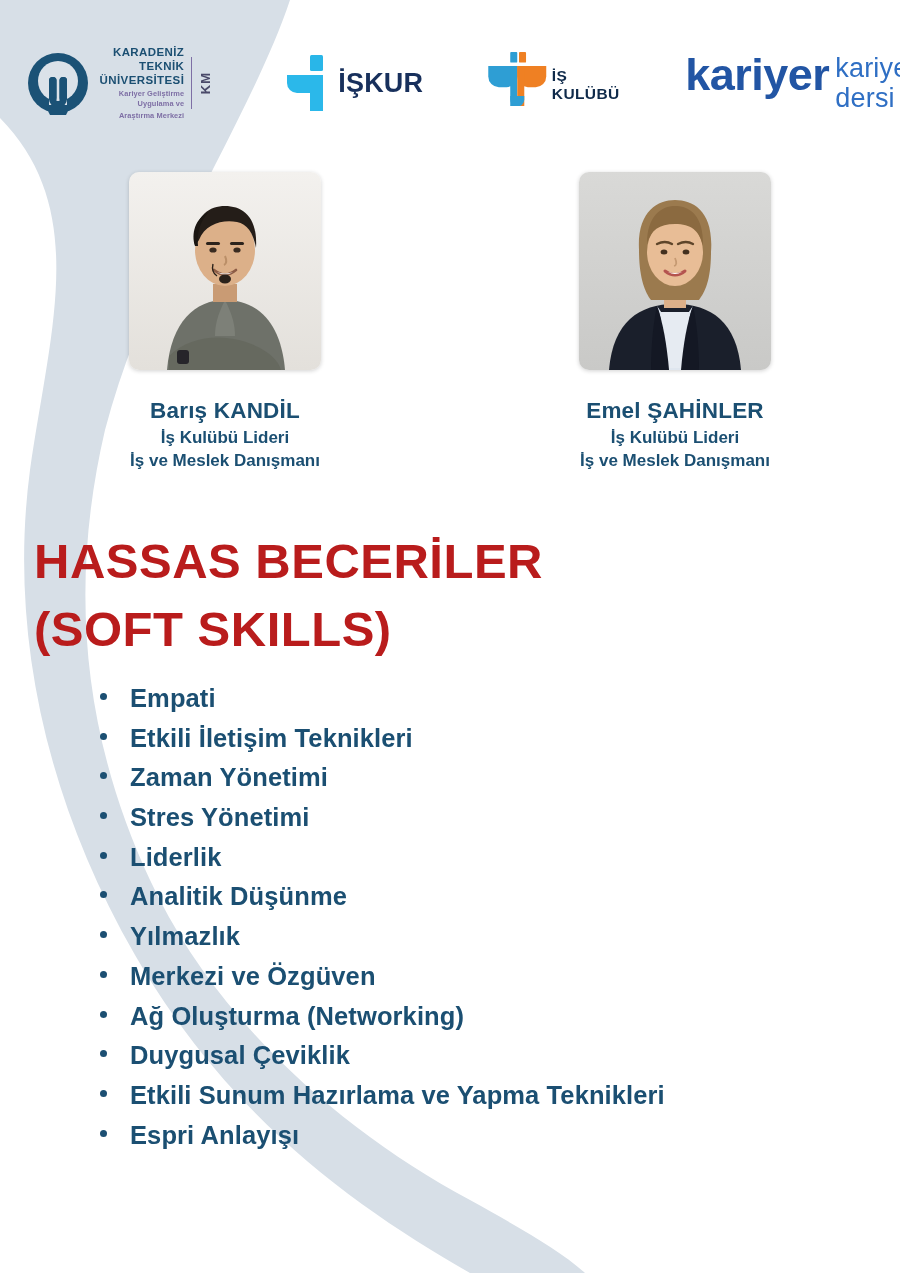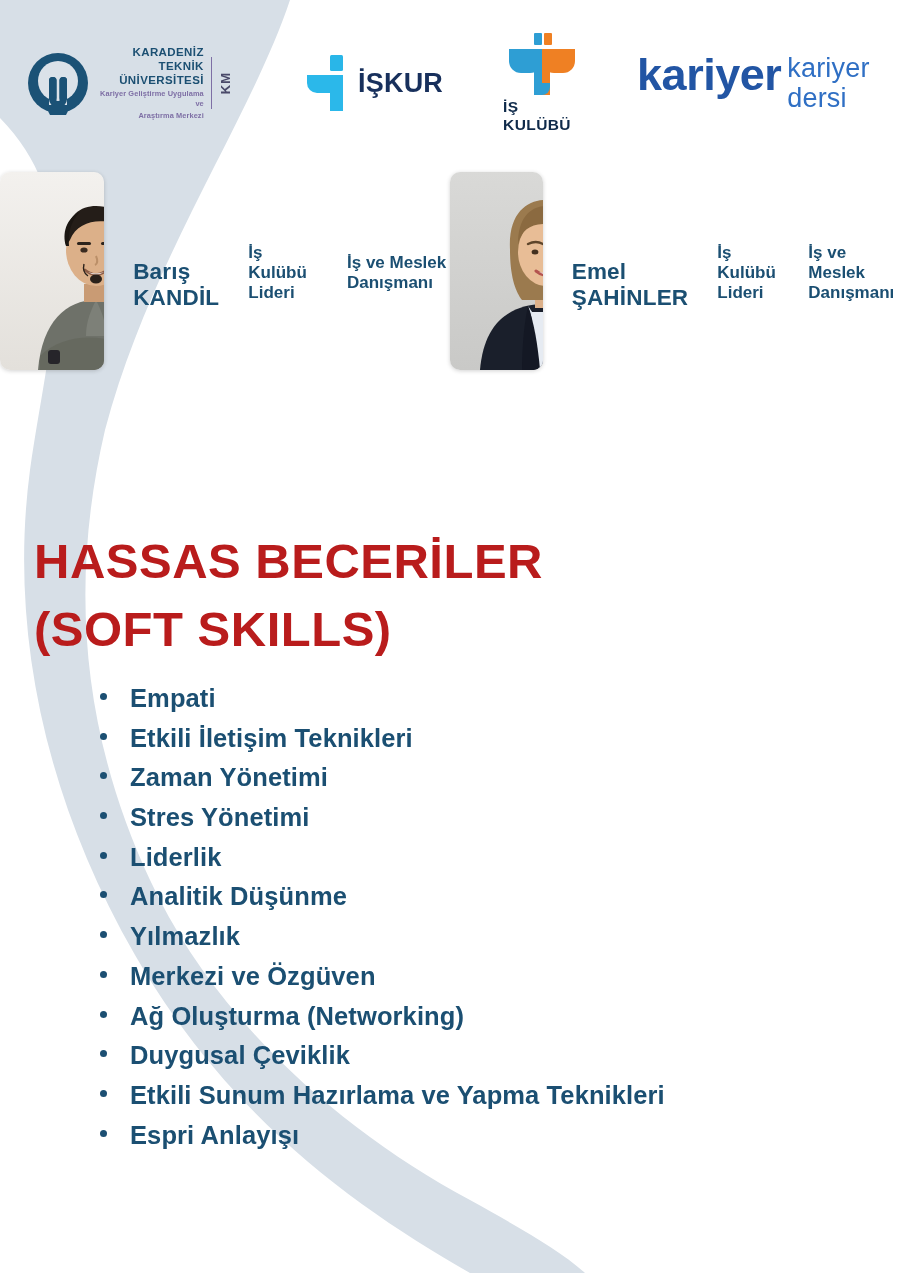--- a/index.html
+++ b/index.html
@@ -38,32 +38,32 @@
     font-size:13px; font-weight:bold; color:#4a4a6a; letter-spacing:1px;
     writing-mode:vertical-rl; transform:rotate(180deg);
   }
 
   
   .logo-iskur{ margin-left:72px; }
   .iskur-mark{ width:46px; height:56px; flex:0 0 46px; }
   .iskur-word{ font-size:27px; font-weight:bold; color:#18305c; letter-spacing:.2px; margin-left:7px; }
 
   
-  .logo-isk{ margin-left:60px; flex-direction:column; }
+  .logo-isk{ margin-left:60px; flex-direction:row; }
   .isk-mark{ width:78px; height:62px; }
   .isk-word{ font-size:15.5px; font-weight:bold; color:#0f2a4a; letter-spacing:.4px; margin-top:3px; }
 
   
   .logo-kar{ margin-left:56px; flex-direction:row; align-items:flex-start; }
   .kar-l1{ font-size:45px; font-weight:bold; color:#2255a4; letter-spacing:-0.5px; line-height:1; }
   .kar-l2{ font-size:27px; color:#2f6fc4; letter-spacing:.2px; line-height:1.1; margin-top:2px; margin-left:6px; }
 
   
   .speakers{ position:absolute; top:172px; left:0; width:900px; display:flex; }
-  .speaker{ width:450px; display:flex; align-items:center;gap:29px; }
+  .speaker{ width:450px; display:flex; flex-direction:column; align-items:center; }
   .photo{
     width:192px; height:198px; border-radius:10px; overflow:hidden;
     position:relative; box-shadow:0 1px 4px rgba(0,0,0,.18);
   }
   .photo svg{ display:block; width:192px; height:198px; }
   .sp-name{ font-size:22.5px; font-weight:bold; color:#1b4f72; margin-top:28px; letter-spacing:.2px; }
   .sp-role1{ font-size:17px; font-weight:bold; color:#1b4f72; margin-top:4px; }
   .sp-role2{ font-size:17px; font-weight:bold; color:#1b4f72; margin-top:3px; }
 
   

